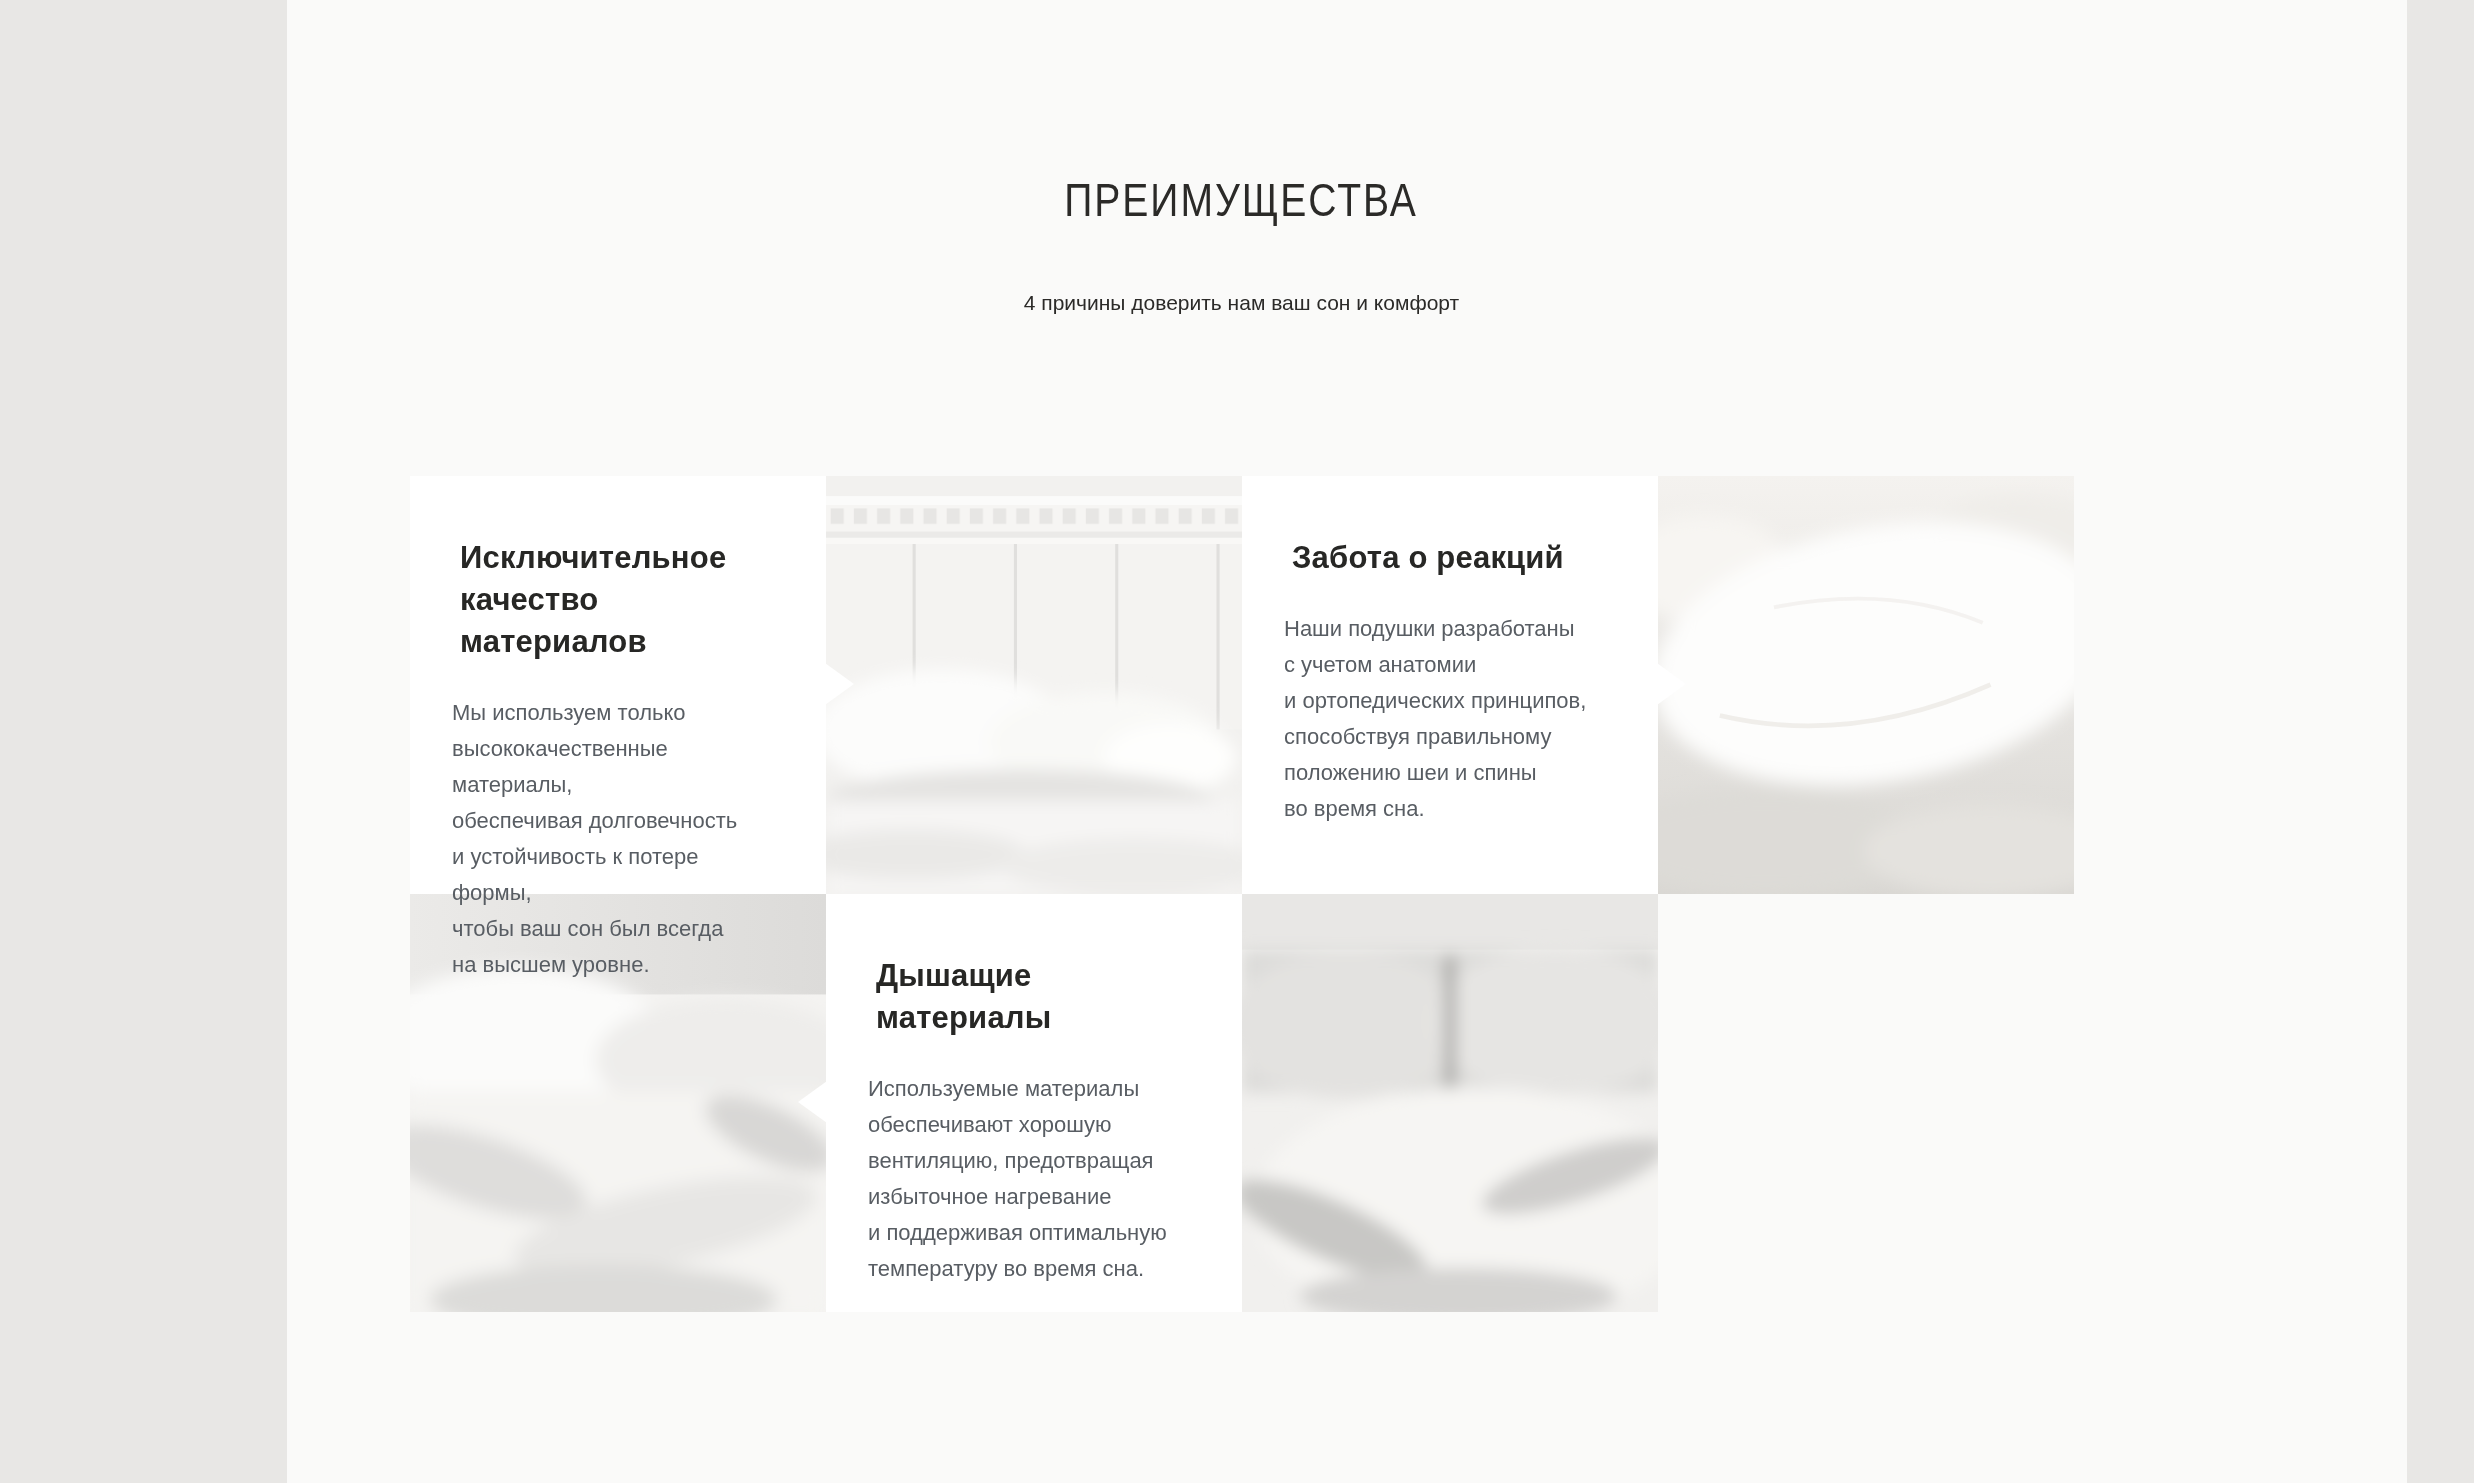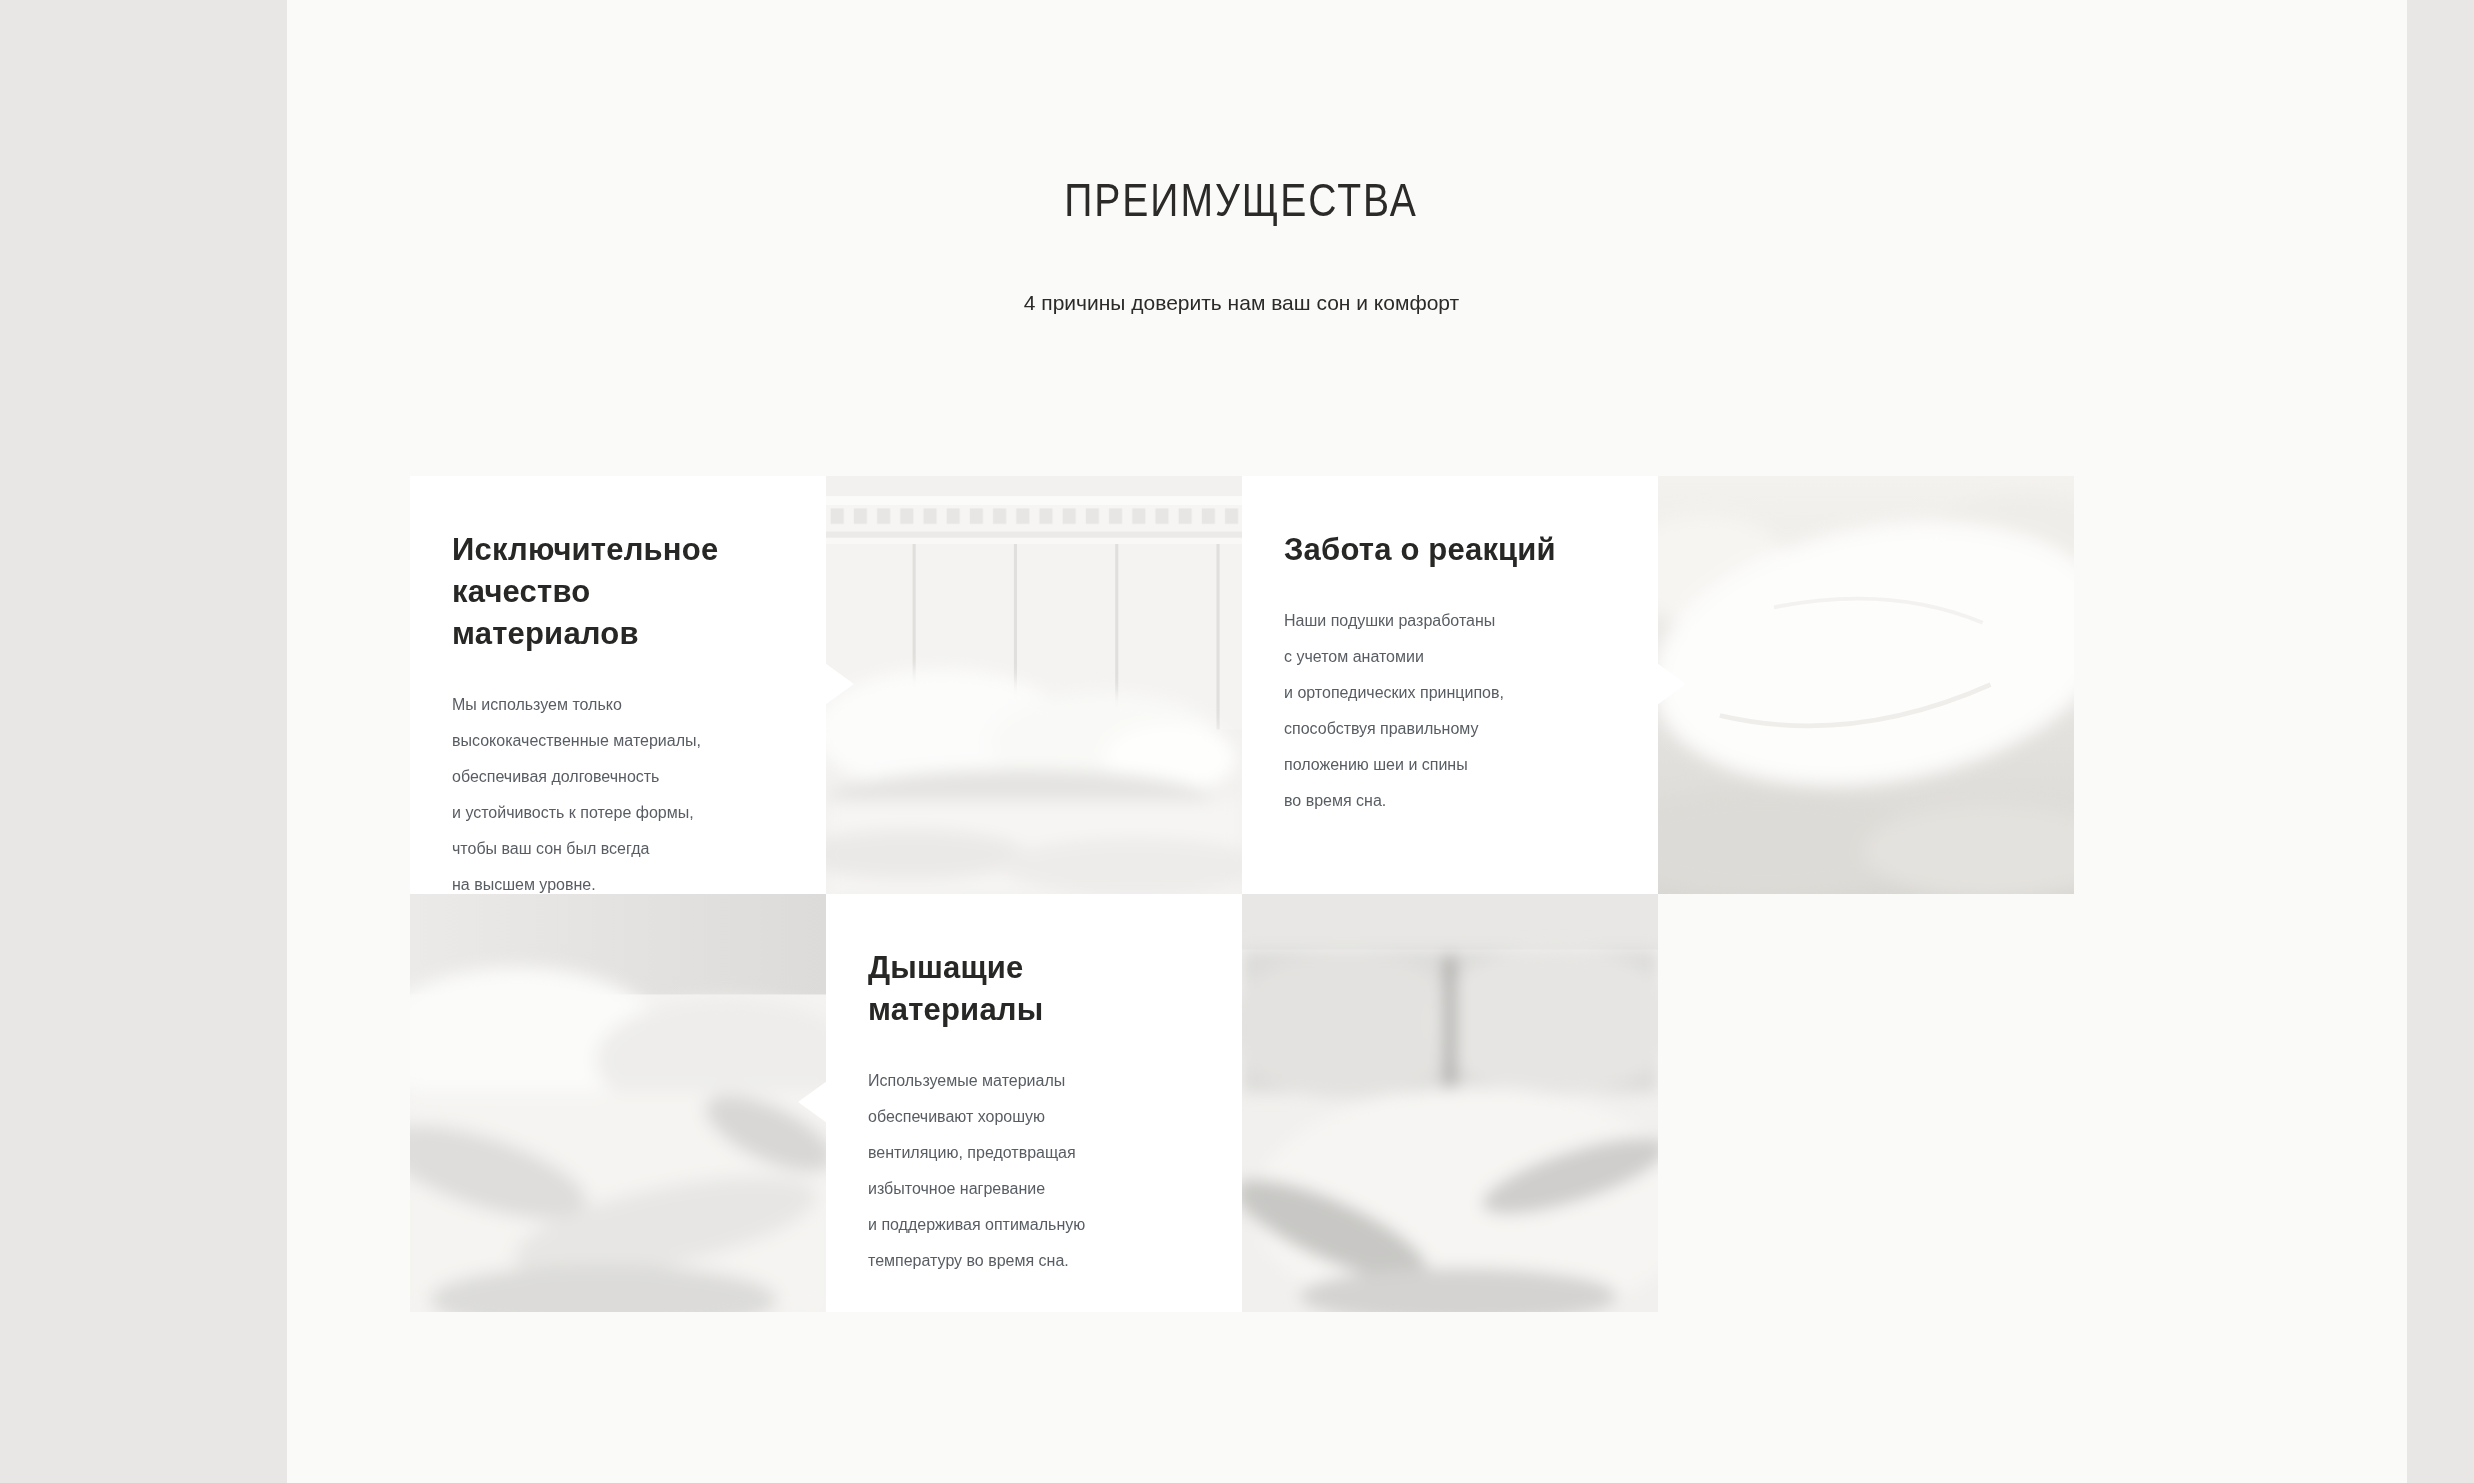--- a/index.html
+++ b/index.html
@@ -41,30 +41,30 @@
     grid-template-rows: 418px 418px;
   }
   .cell { box-sizing: border-box; }
   .card {
     background: #ffffff;
     position: relative;
     z-index: 2;
     padding: 53px 42px 0 42px;
   }
   .card h3 {
-    margin: 0;
+    margin: 8px;
     font-size: 31px; line-height: 42px;
     font-weight: 700;
     color: #272725;
     white-space: pre-line;
     letter-spacing: 0.2px;
   }
   .card p {
     margin: 32px 0 0 0;
-    font-size: 16px; line-height: 36px;
+    font-size: 22px; line-height: 36px;
     font-weight: 400;
     color: #585d63;
     white-space: pre-line;
   }
   .pointer-right::after, .pointer-left::after {
     content: "";
     position: absolute;
     top: 50%; margin-top: -21.7px;
     width: 0; height: 0;
     border-top: 21.7px solid transparent;

